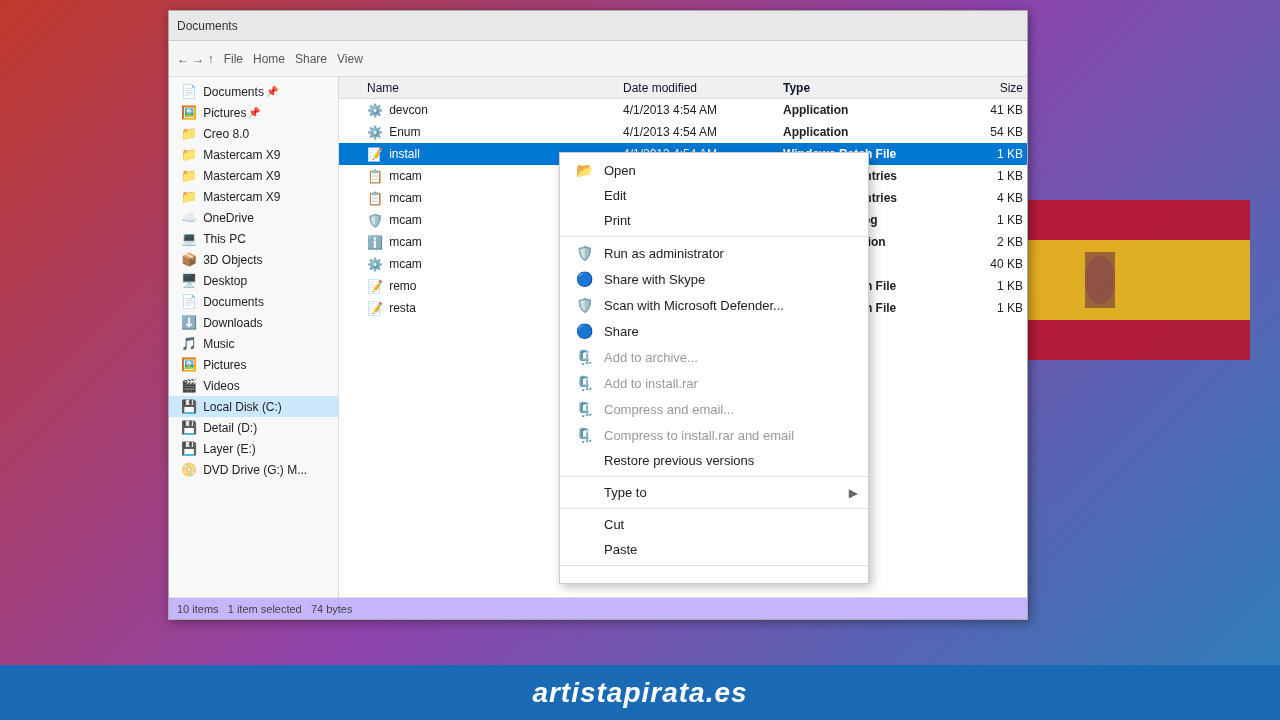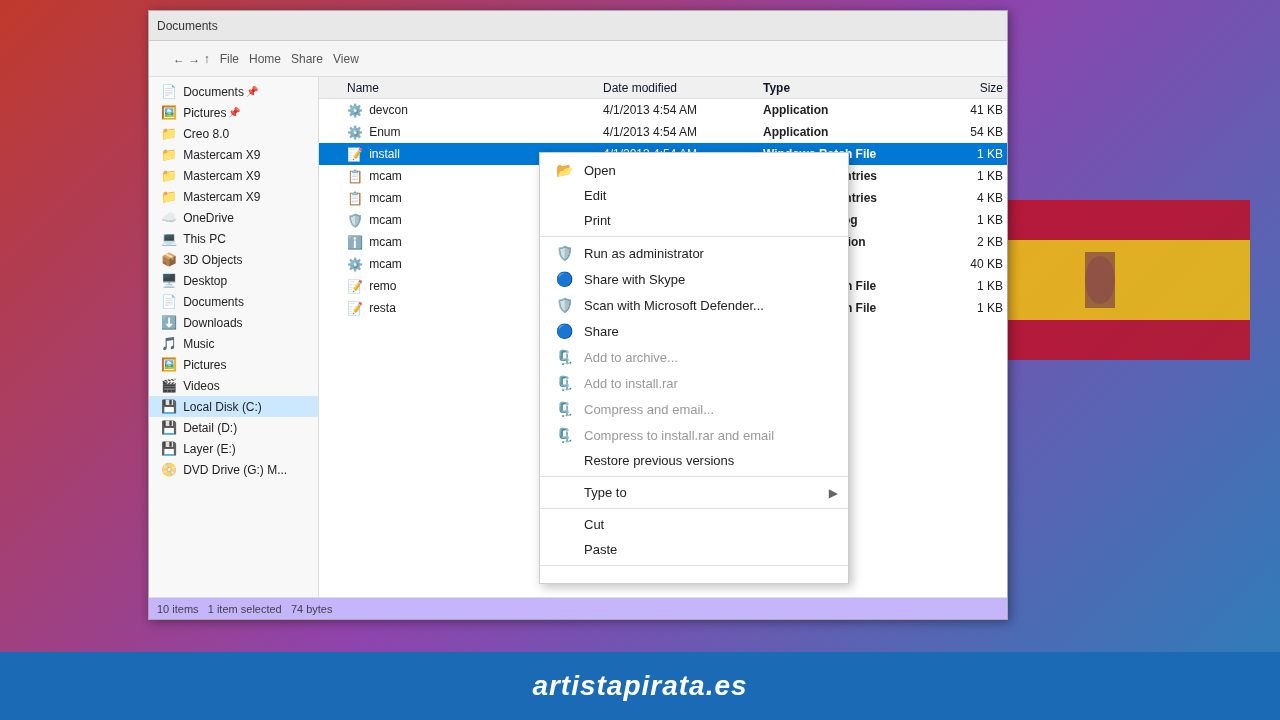--- a/index.html
+++ b/index.html
@@ -12,40 +12,40 @@
       background: linear-gradient(135deg, #c0392b 0%, #8e44ad 50%, #2980b9 100%);
       position: relative;
     }
 
     
     .watermark {
       position: absolute;
       bottom: 0;
       left: 0;
       right: 0;
-      height: 68px;
+      height: 55px;
       background: #1a6ab5;
       display: flex;
       align-items: center;
       justify-content: center;
       z-index: 10;
     }
     .watermark-text {
       color: white;
       font-size: 28px;
       font-weight: 900;
       letter-spacing: 1px;
       font-style: italic;
     }
 
     
     .explorer-window {
       position: absolute;
       top: 10px;
-      left: 148px;
+      left: 168px;
       width: 860px;
       height: 610px;
       background: #fff;
       border: 1px solid #aaa;
       box-shadow: 2px 2px 10px rgba(0,0,0,0.4);
       display: flex;
       flex-direction: column;
     }
 
     
@@ -60,21 +60,21 @@
       color: #333;
     }
 
     
     .toolbar {
       height: 36px;
       background: #f5f5f5;
       border-bottom: 1px solid #ddd;
       display: flex;
       align-items: center;
-      padding: 0 24px;
+      padding: 0 8px;
     }
 
     
     .main-content {
       display: flex;
       flex: 1;
       overflow: hidden;
     }
 
     

